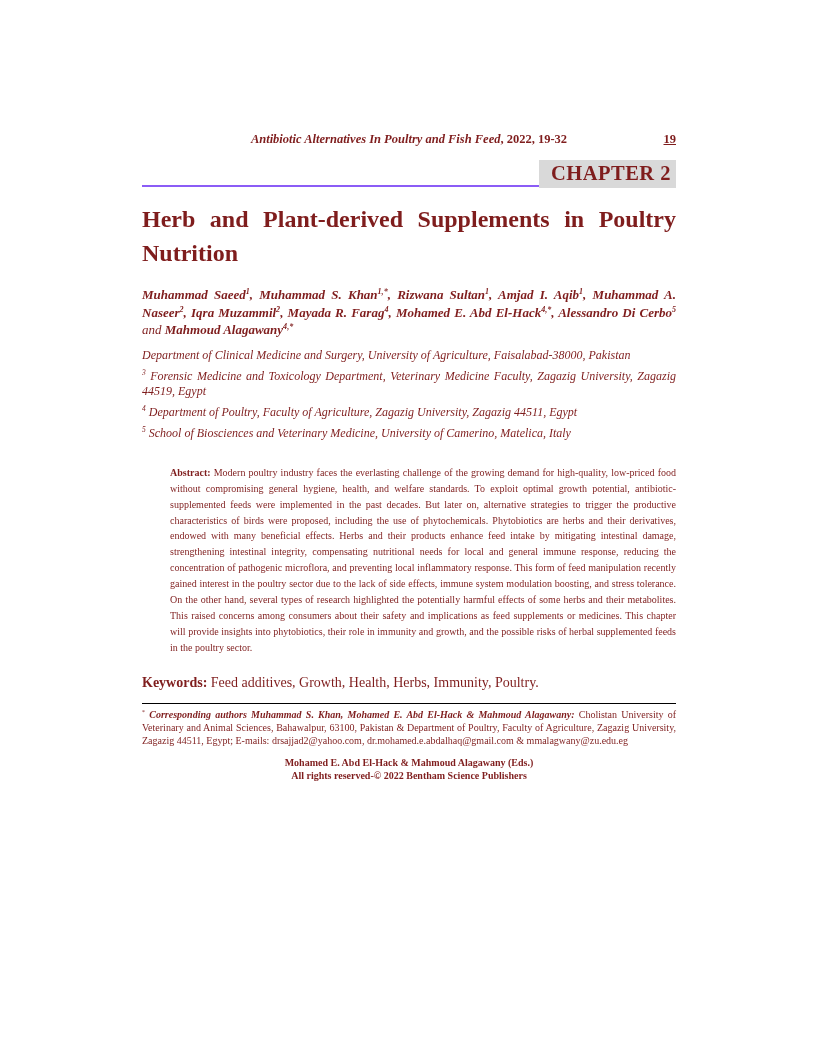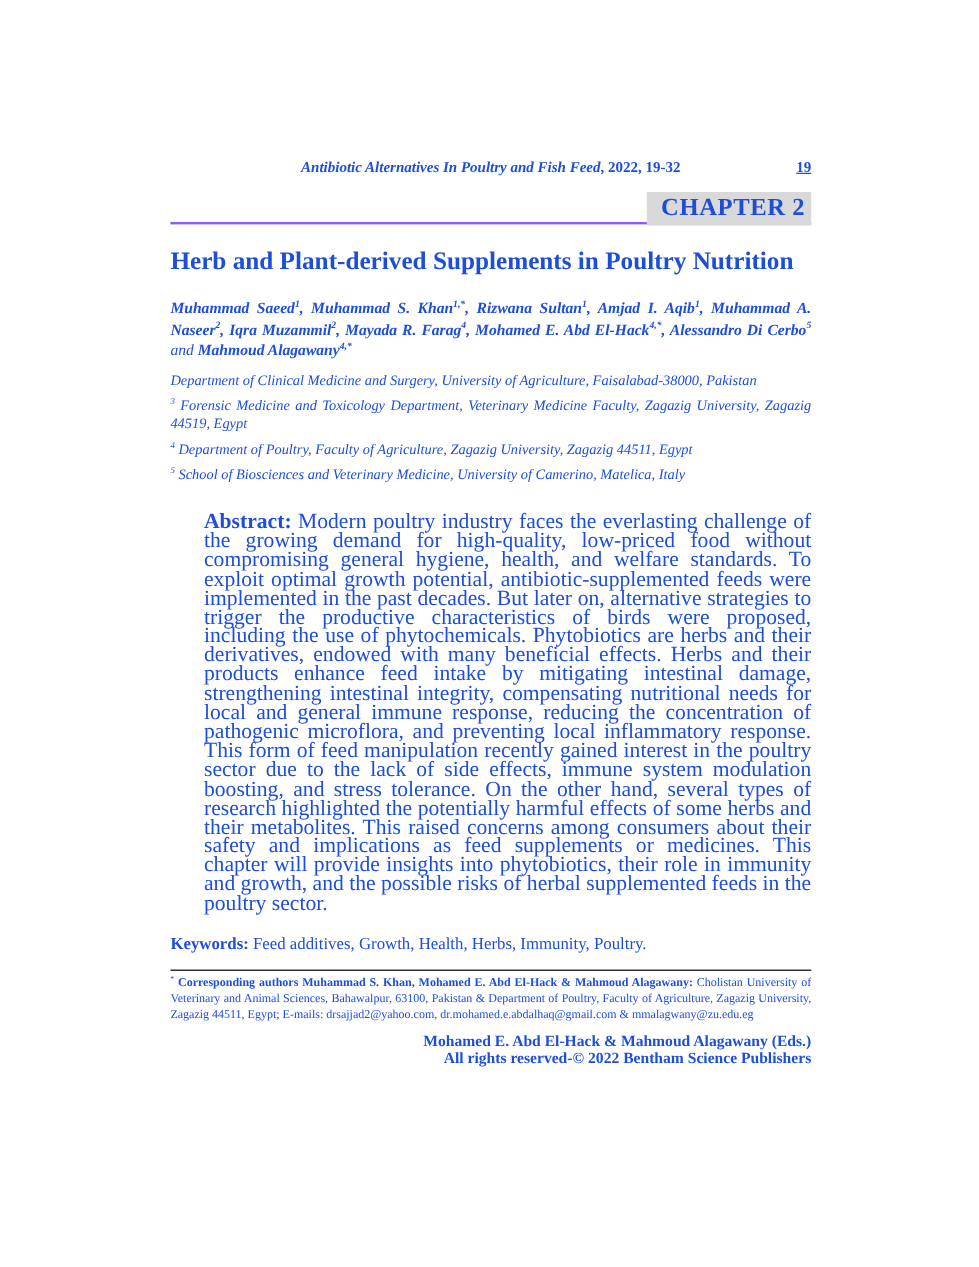--- a/index.html
+++ b/index.html
@@ -1,49 +1,49 @@
 <!DOCTYPE html>
 <html><head>
 <meta charset="utf-8">
 <style>
   html,body{margin:0;padding:0;background:#fff;}
   .page{
     position:relative;width:816px;height:1056px;background:#ffffff;
-    font-family:"Liberation Serif",serif;color:#1d4ed8;overflow:hidden;
+    font-family:"Liberation Serif",serif;color:#7f1d1d;overflow:hidden;
   }
   .content{position:absolute;left:142px;top:0;width:534px;}
   sup{font-size:0.62em;line-height:0;vertical-align:super;}
 
   .running-header{position:relative;margin-top:132px;font-size:12.5px;font-weight:bold;text-align:center;white-space:nowrap;}
   .running-title-italic{font-style:italic;}
   .page-num{position:absolute;right:0;top:0;font-weight:bold;text-decoration:underline;}
 
   .chapter-row{margin-top:10px;text-align:right;border-bottom:2px solid #8b5cf6;}
   .chapter-badge{display:inline-block;position:relative;bottom:-3px;background:#d9d9d9;
     font-weight:bold;font-size:20.5px;letter-spacing:0.5px;padding:2px 5px 3px 12px;}
 
-  .title{margin:16px 0 0 0;font-size:21px;line-height:1.4;font-weight:bold;text-align:justify;}
+  .title{margin:16px 0 0 0;font-size:24px;line-height:1.4;font-weight:bold;text-align:justify;}
 
   .authors{margin-top:16px;font-size:13px;font-weight:bold;text-align:justify;line-height:1.35;font-style:italic;}
   .authors .plain{font-weight:normal;}
 
   .affiliations{margin-top:9px;}
   .affil{font-style:italic;font-size:12px;line-height:1.25;text-align:justify;margin-top:6px;}
 
-  .abstract{margin-top:24px;margin-left:28px;font-size:18px;line-height:15.9px;text-align:justify;}
+  .abstract{margin-top:24px;margin-left:28px;font-size:10px;line-height:15.9px;text-align:justify;}
   .abstract b{font-weight:bold;}
 
   .keywords{margin-top:19px;font-size:14px;}
   .keywords b{font-weight:bold;}
 
   .footnote{margin-top:12px;border-top:1.5px solid #000;padding-top:4px;
     font-size:10px;line-height:13px;text-align:justify;}
-  .footnote b{font-weight:bold;}
+  .footnote b{font-weight:bold;font-style:italic;}
 
-  .imprint{margin-top:9px;text-align:right;font-weight:bold;font-size:13px;line-height:13.5px;}
+  .imprint{margin-top:9px;text-align:center;font-weight:bold;font-size:10px;line-height:13.5px;}
 </style>
 </head>
 <body>
 
 <div class="page">
   <div class="content">
 
     <div class="running-header">
       <span class="running-title-italic">Antibiotic Alternatives In Poultry and Fish Feed</span><span>, 2022, 19-32</span>
       <span class="page-num">19</span>

